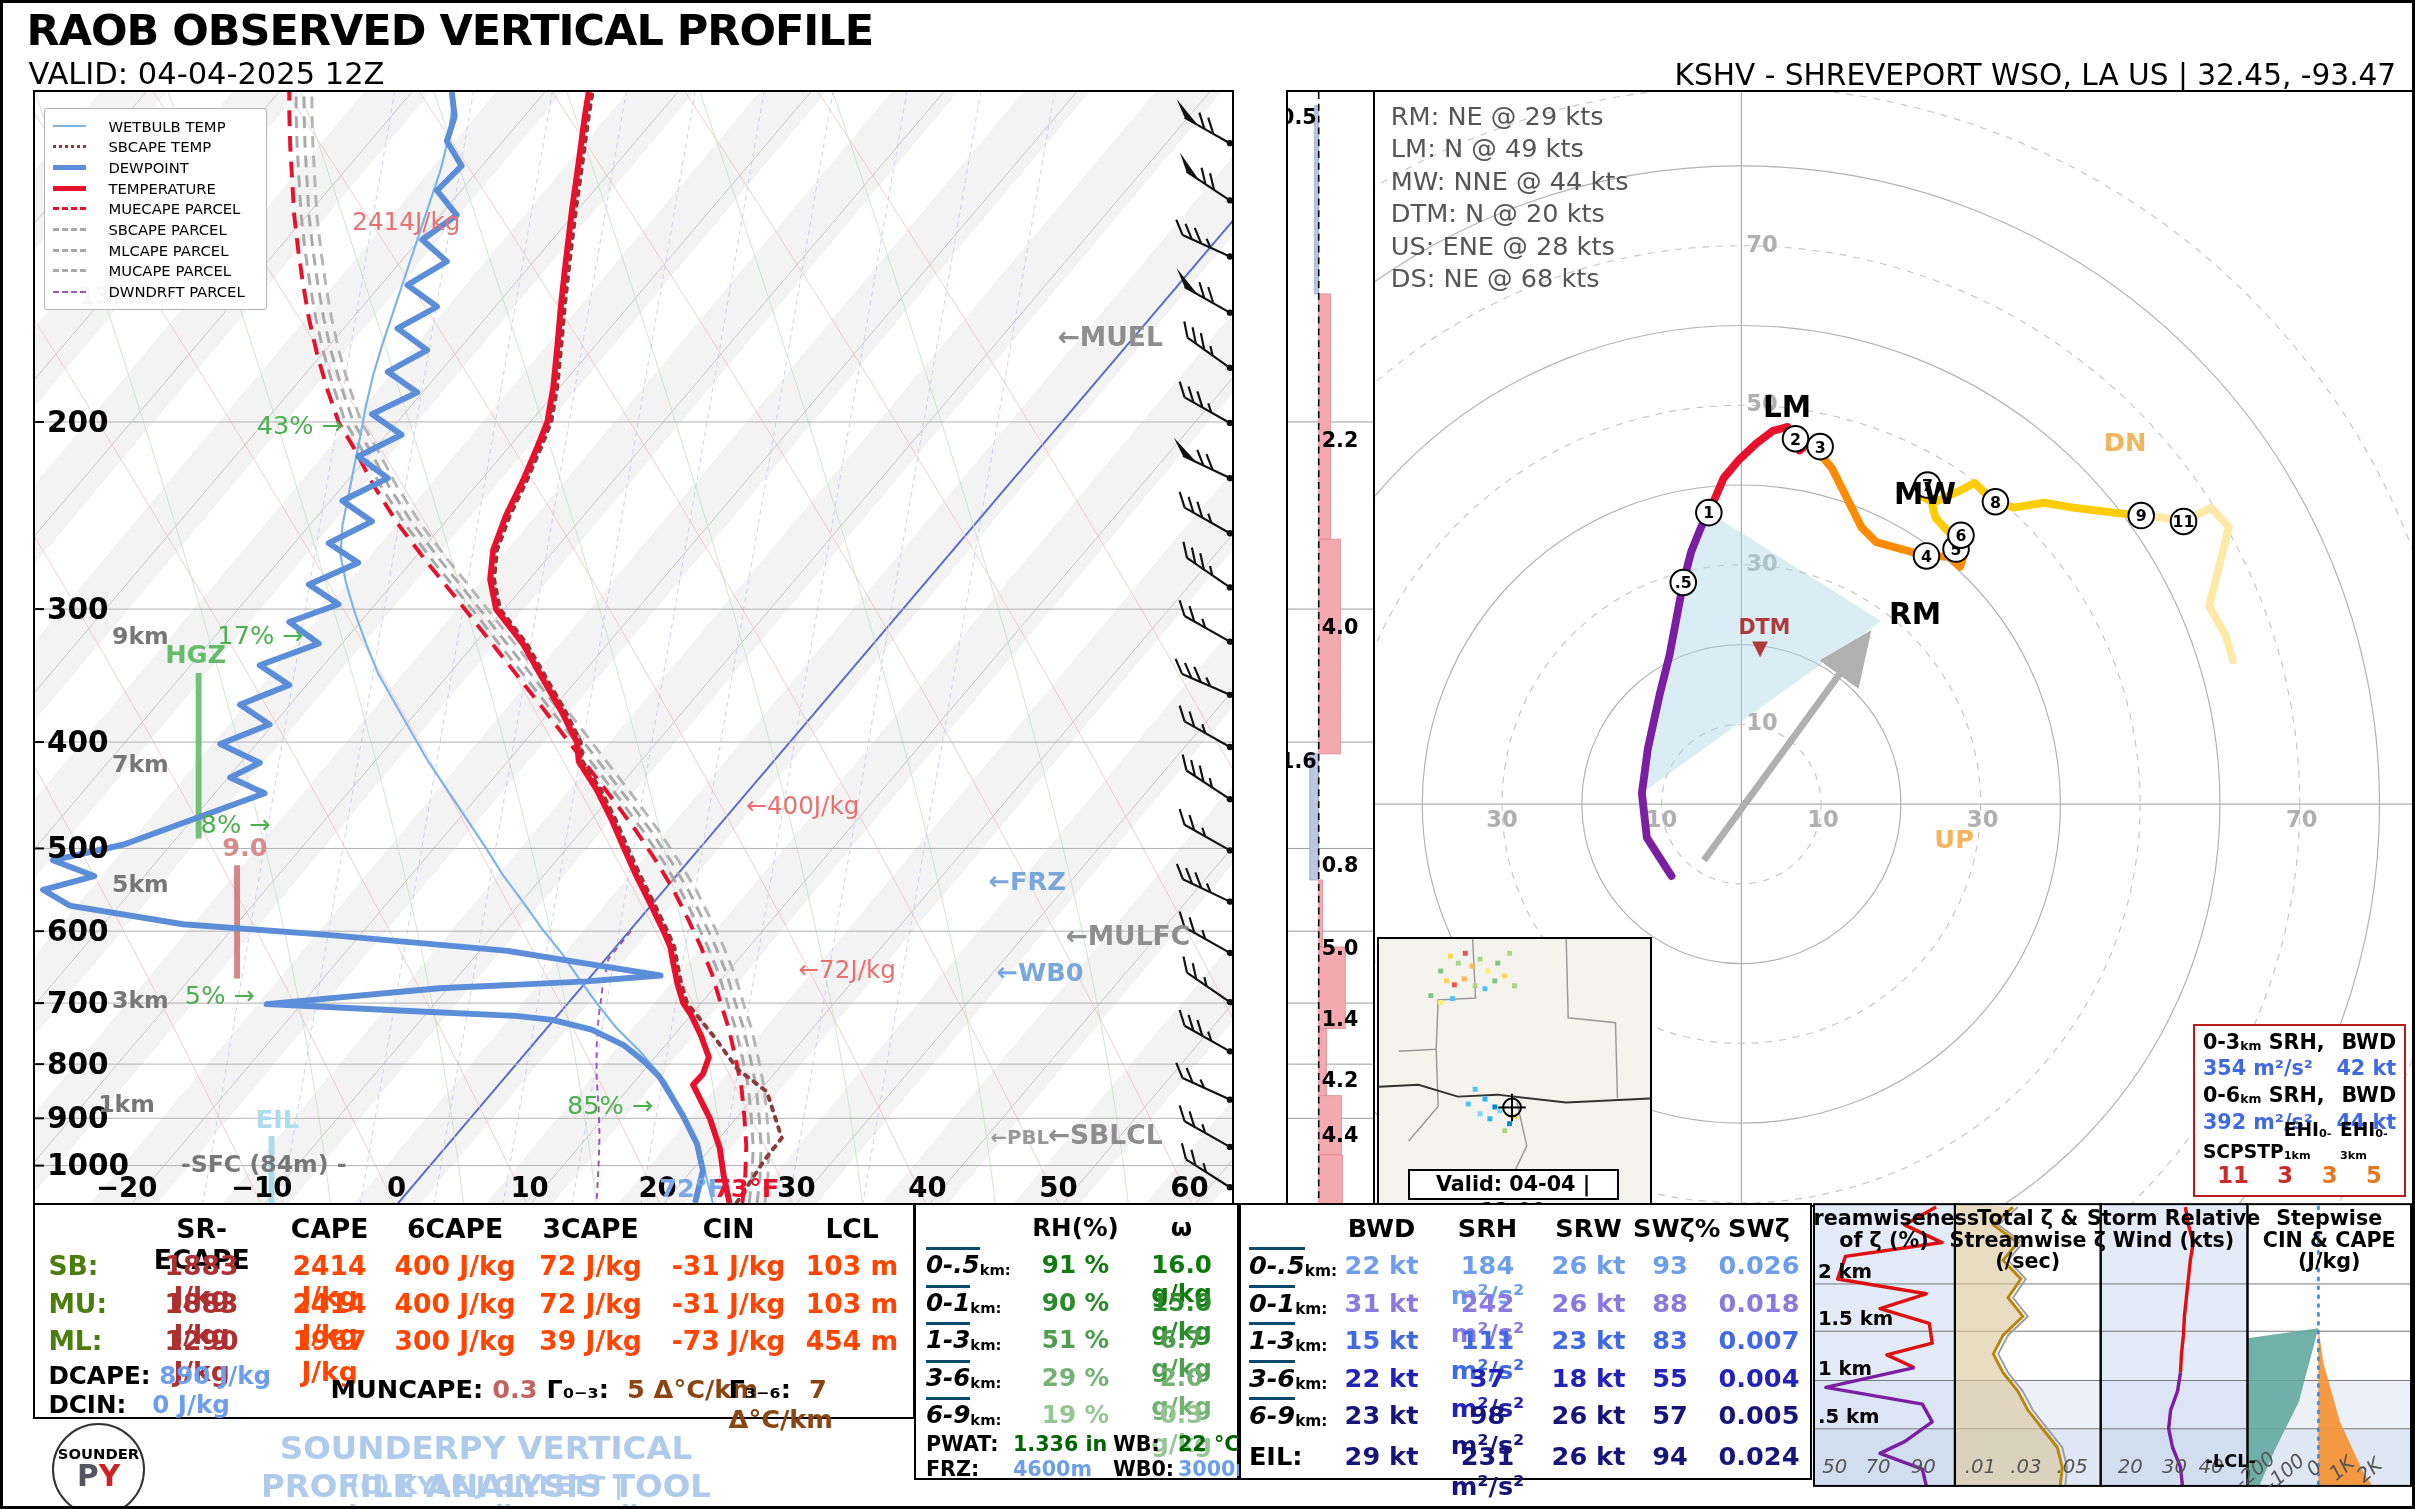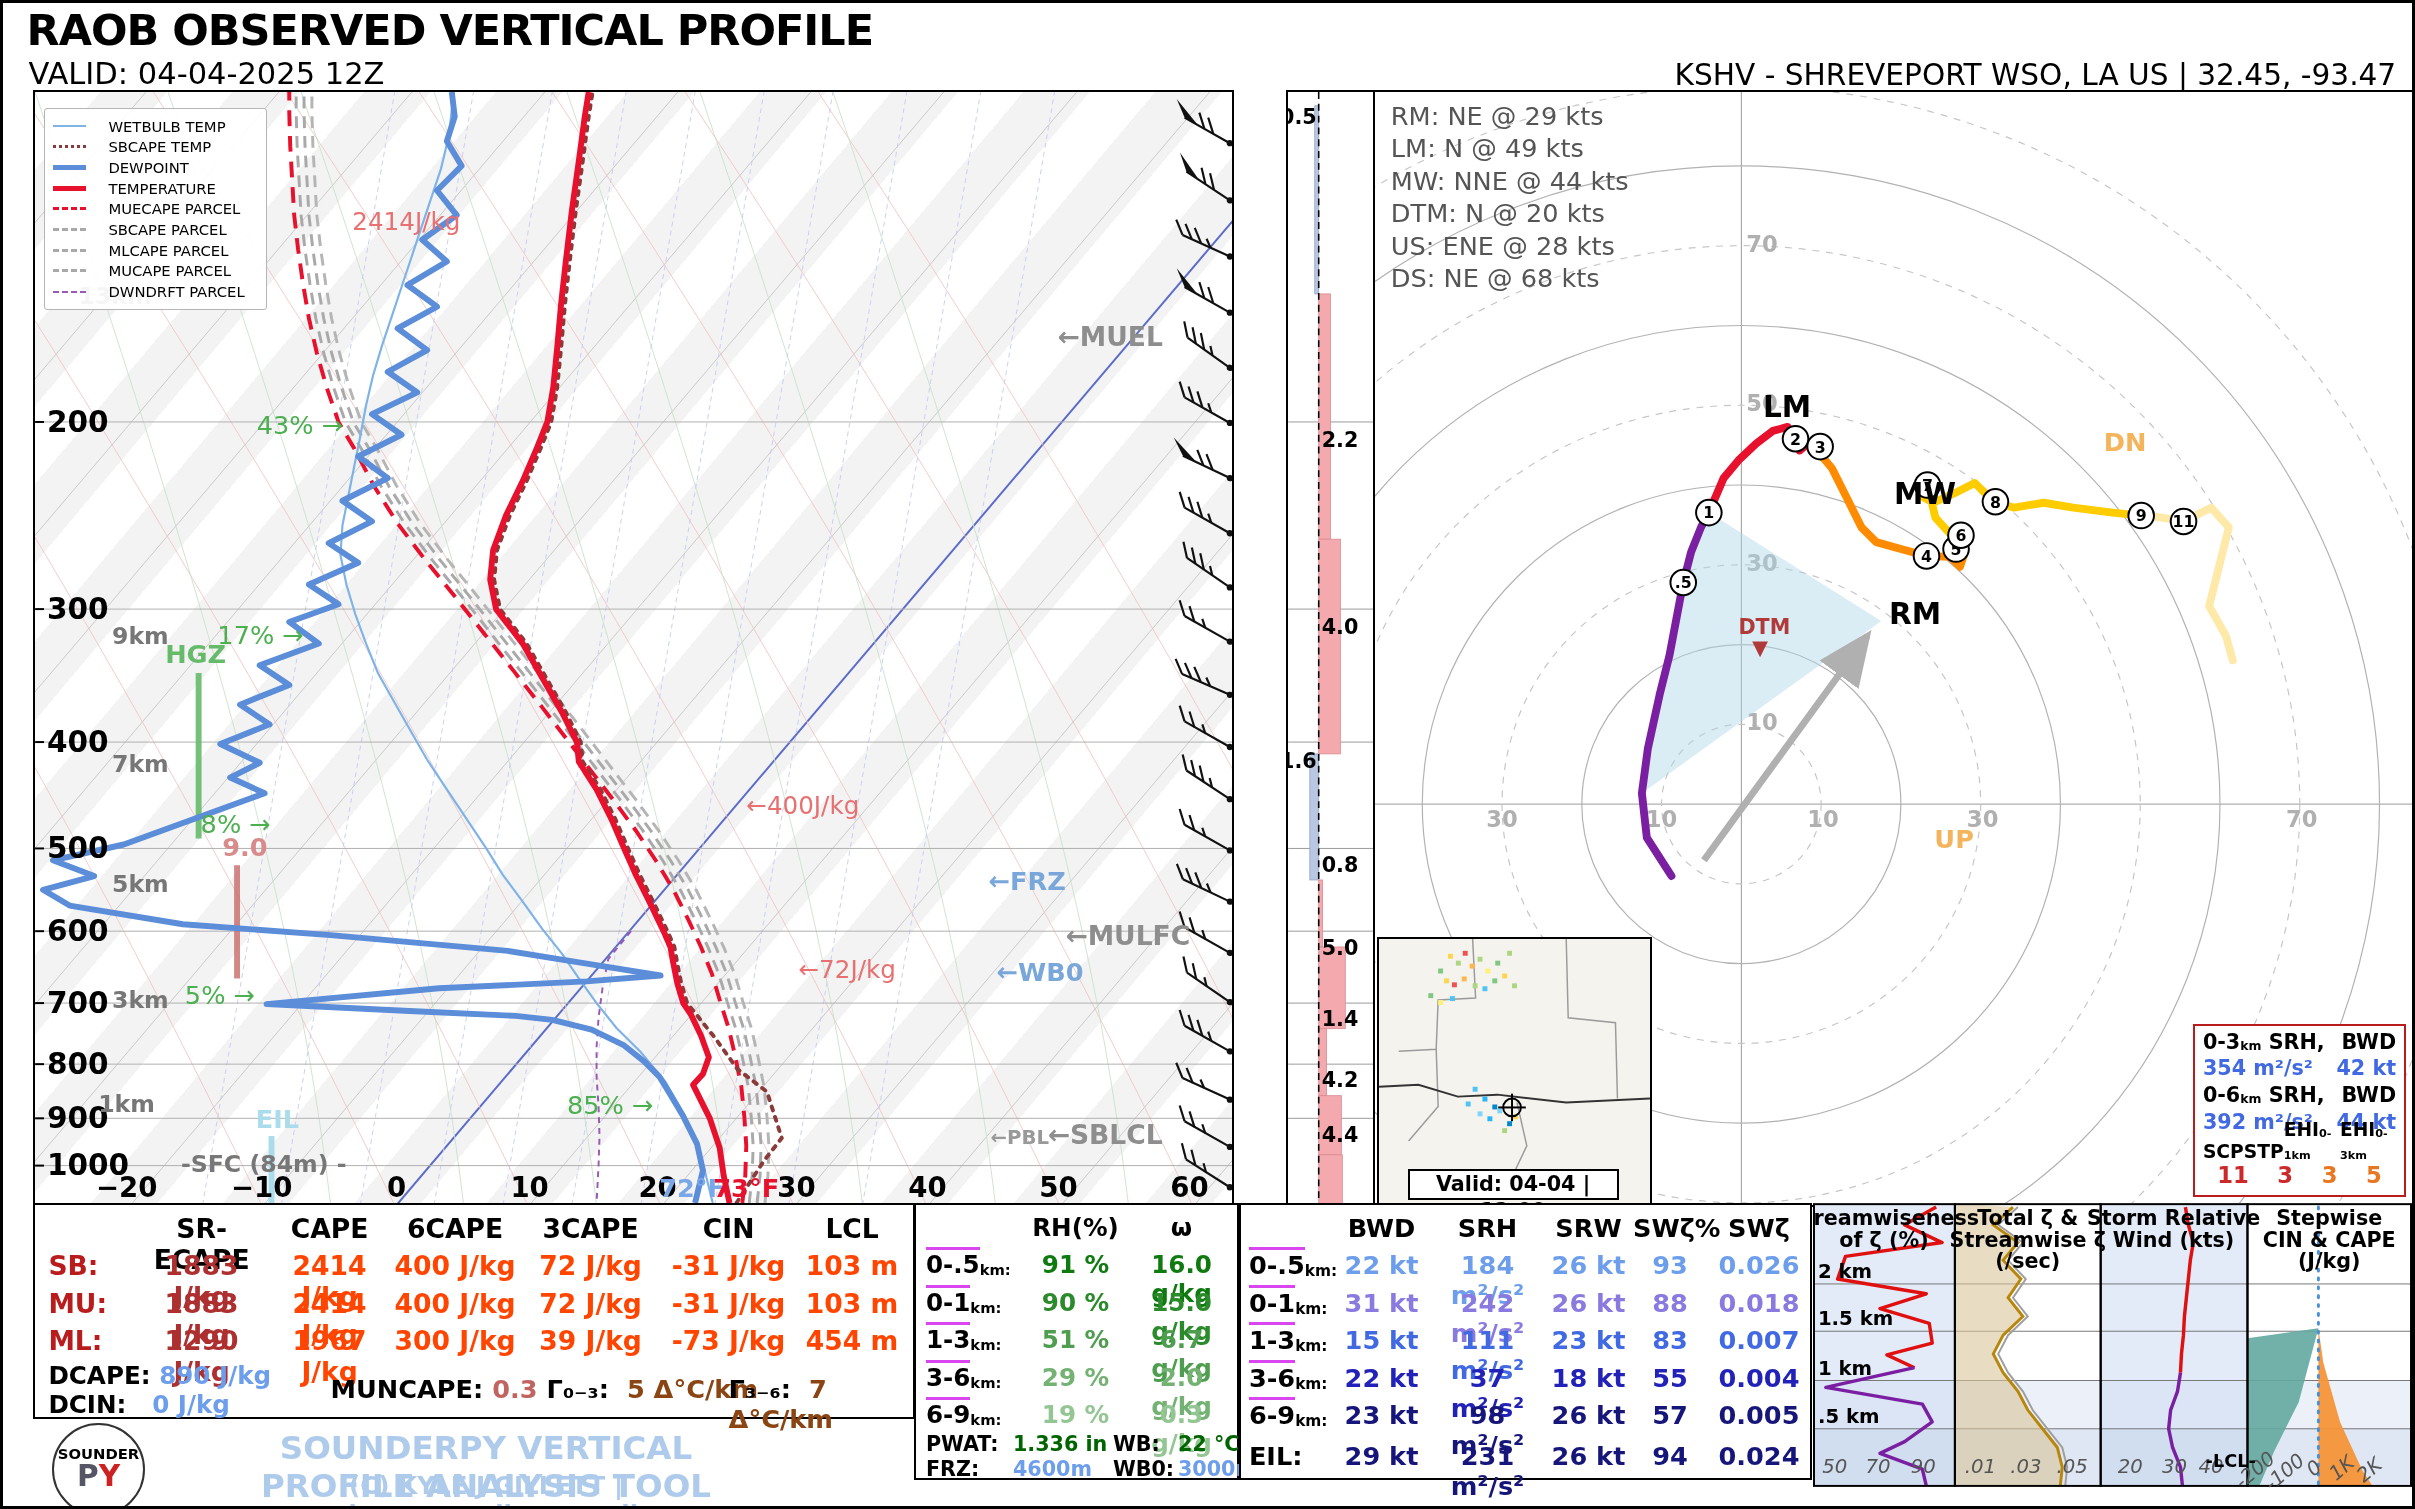--- a/index.html
+++ b/index.html
@@ -30,27 +30,27 @@
   .sb-ivals{display:flex;justify-content:space-around;font-weight:bold;font-size:22.7px;height:27.6px;}
   .subk{font-size:0.60em;vertical-align:-0.12em;font-weight:bold;}
   .mapinset{position:absolute;left:2px;top:845px;width:271px;height:264px;border:2px solid #000;background:#f5f3ee;z-index:4;overflow:hidden;}
   .mapcap{position:absolute;left:28.6px;bottom:3px;width:207px;height:26.6px;border:2px solid #000;background:#fff;font-weight:bold;font-size:20.7px;text-align:center;line-height:26.6px;}
   .box{position:absolute;border:2px solid #000;background:#fff;box-sizing:border-box;}
   .thermo{left:29.6px;top:1200px;width:882px;height:216px;}
   .rhbox{left:911px;top:1200px;width:325px;height:277px;}
   .shbox{left:1236px;top:1200px;width:573px;height:277px;}
   .minis{left:1810px;top:1200px;width:599px;height:288px;background:#fff;}
   .trow{position:absolute;display:grid;grid-template-columns:103px 128px 128px 123px 148px 128px 119px;width:100%;text-align:center;font-weight:bold;font-size:26.6px;}
-  .trow .lb{text-align:left;padding-left:13.8px;color:#b91c1c;}
+  .trow .lb{text-align:left;padding-left:13.8px;color:#4d7c0f;}
   .rhrow{position:absolute;display:grid;grid-template-columns:108px 103px 109px;width:100%;text-align:center;font-weight:bold;font-size:24.6px;}
   .rhrow .lb{text-align:left;padding-left:9.9px;}
   .rh4{position:absolute;display:grid;grid-template-columns:87px 100px 65px 69px;width:100%;font-weight:bold;font-size:20.7px;}
   .shrow{position:absolute;display:grid;grid-template-columns:91px 99px 113px 89px 74px 104px;width:100%;text-align:center;font-weight:bold;font-size:25.6px;}
   .shrow .lb{text-align:left;padding-left:7.9px;}
-  .ovl{border-top:3px solid #d946ef;}
+  .ovl{border-top:3px solid #0c4a6e;font-style:italic;}
   .c-brick{color:#ad2f2f;} .c-orange{color:#ff4500;} .c-lblue{color:#6d9eeb;}
   .c-brown{color:#8b4513;} .c-rose{color:#c1635f;}
   .g1{color:#0f7a0f;} .g2{color:#2b8a2b;} .g3{color:#4f9e4f;} .g4{color:#74b274;} .g5{color:#93c693;}
   .gd{color:#006400;}
   .s1{color:#6d9eeb;} .s2{color:#8a7ae0;} .s3{color:#4169e1;} .s4{color:#2222b8;} .s5{color:#16167a;}
   .ired{color:#cc2a2a;} .iorg{color:#e87722;}
   .ft1{left:207px;top:1426px;width:552px;text-align:center;font-weight:bold;font-size:32.5px;color:#aecbeb;}
   .ft2{left:207px;top:1468px;width:552px;text-align:center;font-weight:bold;font-size:24.6px;color:#aecbeb;}
   .logo{left:49px;top:1420px;width:89px;height:89px;border:2px solid #333;border-radius:50%;background:#fff;text-align:center;z-index:3;}
   .logo .l1{font-size:14.8px;font-weight:bold;display:block;margin-top:19.7px;}

